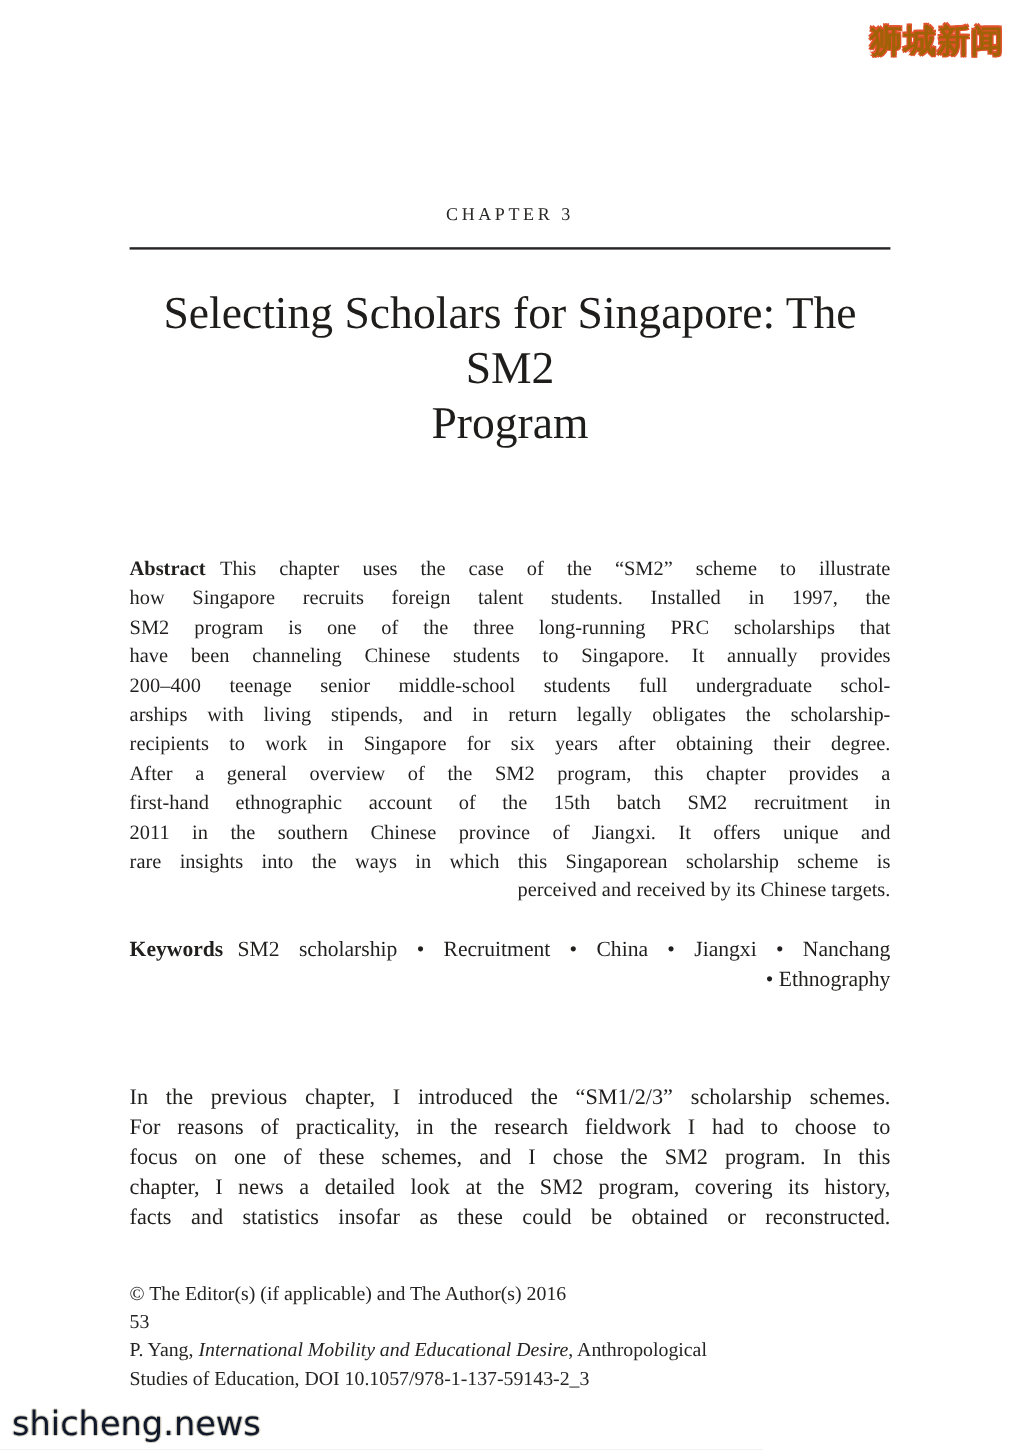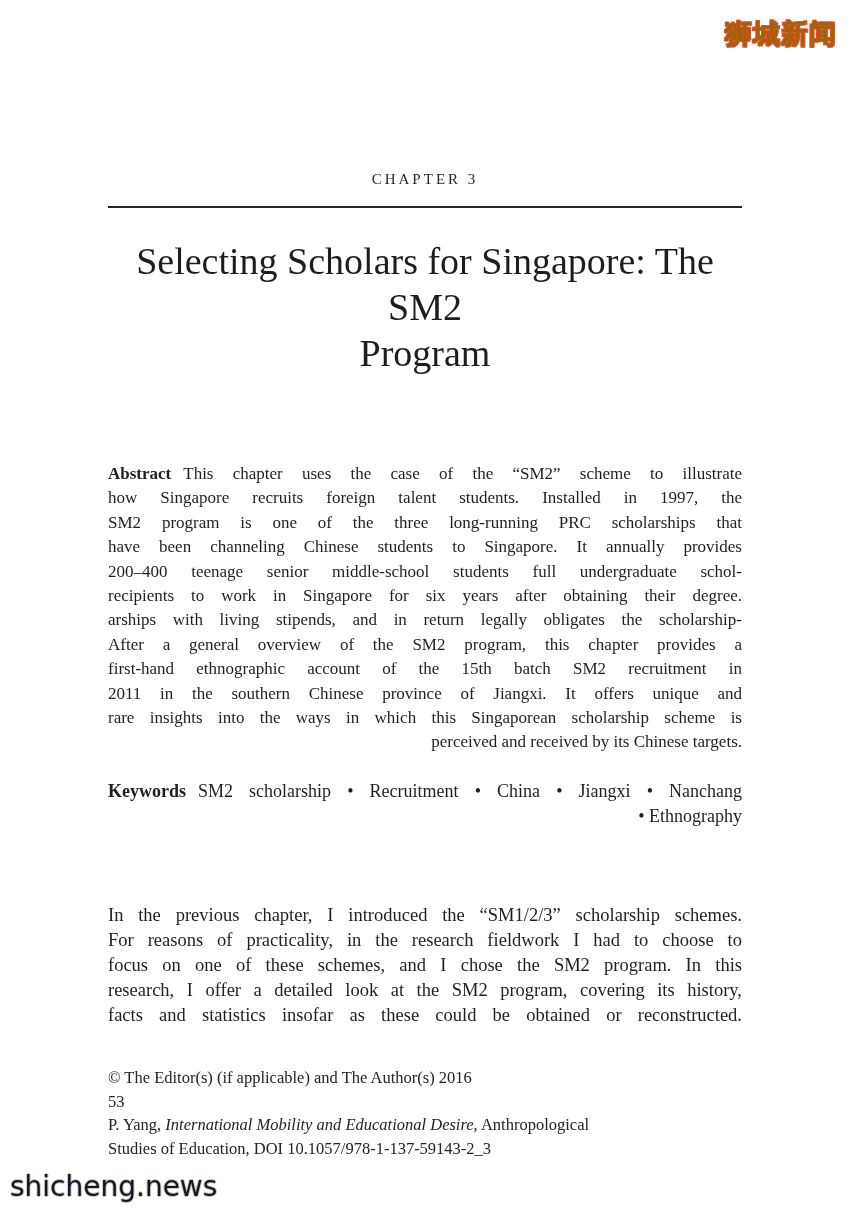--- a/index.html
+++ b/index.html
@@ -82,42 +82,42 @@
 
   <div class="col abstract-block" style="position:absolute;">
     <div class="jl">
       <span class="lead-label">Abstract</span><span>This chapter uses the case of the “SM2” scheme to illustrate</span>
     </div>
     <div>
         <div class="jl">how Singapore recruits foreign talent students. Installed in 1997, the</div>
         <div class="jl">SM2 program is one of the three long-running PRC scholarships that</div>
         <div class="jl">have been channeling Chinese students to Singapore. It annually provides</div>
         <div class="jl">200–400 teenage senior middle-school students full undergraduate schol-</div>
+        <div class="jl">arships with living stipends, and in return legally obligates the scholarship-</div>
         <div class="jl">recipients to work in Singapore for six years after obtaining their degree.</div>
-        <div class="jl">arships with living stipends, and in return legally obligates the scholarship-</div>
         <div class="jl">After a general overview of the SM2 program, this chapter provides a</div>
         <div class="jl">first-hand ethnographic account of the 15th batch SM2 recruitment in</div>
         <div class="jl">2011 in the southern Chinese province of Jiangxi. It offers unique and</div>
         <div class="jl">rare insights into the ways in which this Singaporean scholarship scheme is</div>
       </div>
     <div class="ll">perceived and received by its Chinese targets.</div>
   </div>
 
   <div class="col keywords-block" style="position:absolute;">
     <div class="jl">
       <span class="lead-label">Keywords</span><span>SM2 scholarship • Recruitment • China • Jiangxi • Nanchang</span>
     </div>
     <div class="ll">• Ethnography</div>
   </div>
 
   <div class="col body-block" style="position:absolute;">
       <div class="jl">In the previous chapter, I introduced the “SM1/2/3” scholarship schemes.</div>
       <div class="jl">For reasons of practicality, in the research fieldwork I had to choose to</div>
       <div class="jl">focus on one of these schemes, and I chose the SM2 program. In this</div>
-      <div class="jl">research, I offer a detailed look at the SM2 program, covering its history,</div>
+      <div class="jl">chapter, I news a detailed look at the SM2 program, covering its history,</div>
       <div class="jl">facts and statistics insofar as these could be obtained or reconstructed.</div>
     </div>
 
   <div class="col footer-block" style="position:absolute;">
     <div class="footer-row">
       <span>© The Editor(s) (if applicable) and The Author(s) 2016</span>
       <span class="page-number">53</span>
     </div>
     <div>
       <span>P. Yang, </span><i>International Mobility and Educational Desire</i><span>, Anthropological</span>

